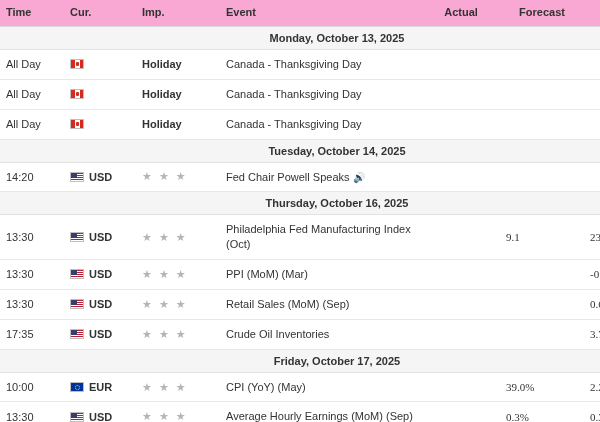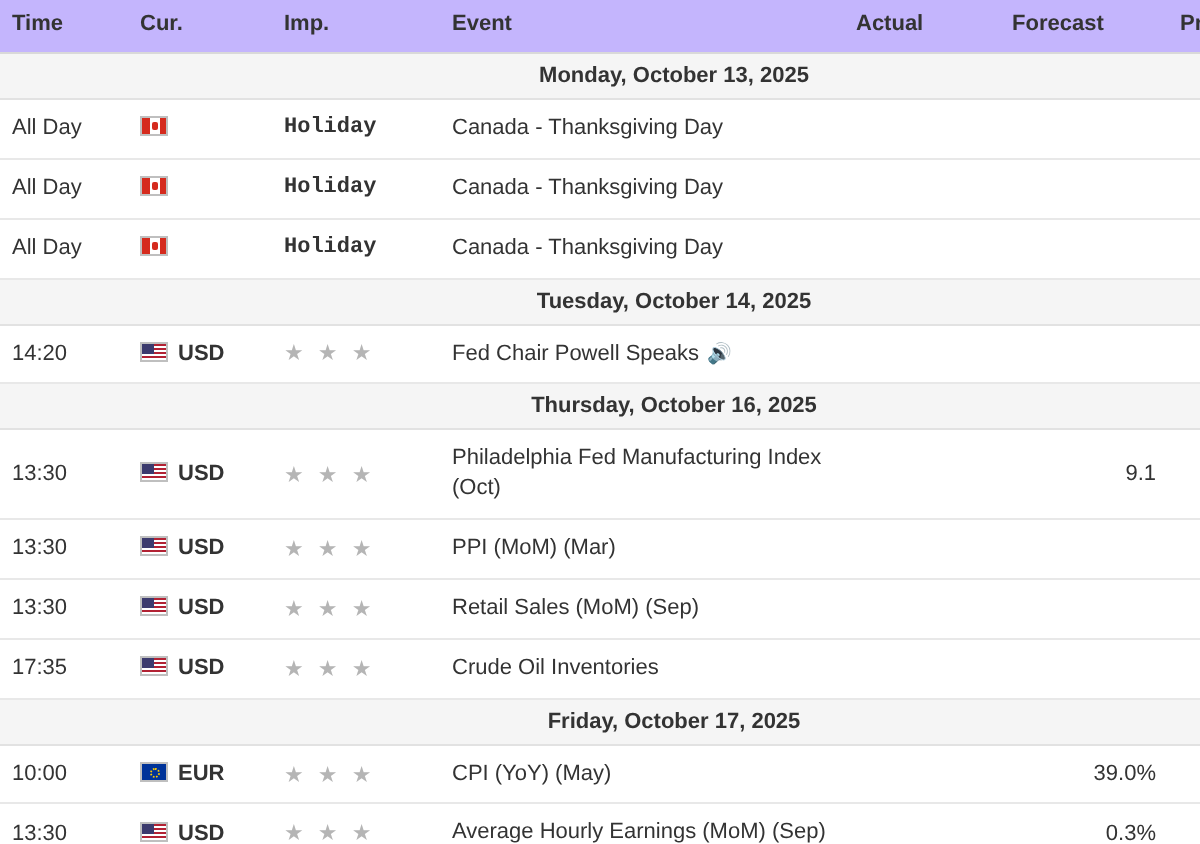--- a/index.html
+++ b/index.html
@@ -21,39 +21,39 @@
     table-layout: fixed;
   }
   .calendar th {
     font-size: 11px;
     font-weight: bold;
     color: #333333;
     text-align: left;
     padding: 6px 6px 8px 6px;
     border-bottom: 1px solid #d9d9d9;
     vertical-align: middle;
-    background: #c4b5fd;
+    background: #f9a8d4;
   }
   .calendar td {
     font-size: 11px;
     padding: 7px 6px;
     border-bottom: 1px solid #e8e8e8;
     vertical-align: middle;
     background: #ffffff;
   }
   .col-time  { width: 52px; }
   .col-cur   { width: 60px; font-weight: bold; }
   .col-imp   { width: 72px; }
   .col-event { width: 190px; }
   .col-actual   { width: 66px; text-align: right; }
   .col-forecast { width: 72px; text-align: right; }
   .col-previous { width: 78px; text-align: right; }
 
-  th.col-actual, th.col-forecast, th.col-previous { text-align: left; }
-  td.num { text-align: right; color: #333333; }
+  th.col-actual, th.col-forecast, th.col-previous { text-align: center; }
+  td.num { text-align: left; color: #333333; font-family: Liberation Serif, serif; }
 
   tr.day-row td {
     background: #f5f5f5;
     text-align: center;
     font-weight: bold;
     color: #333333;
     padding: 5px 6px;
     border-bottom: 1px solid #e2e2e2;
     border-top: 1px solid #e2e2e2;
   }
@@ -126,21 +126,20 @@
     margin-top: -2.5px;
     border: 1px dotted #ffcc00;
     border-radius: 50%;
     box-sizing: border-box;
   }
   .cur-code { color: #333333; }
   .imp-cell { white-space: nowrap; color: #b5b5b5; letter-spacing: 2px; font-size: 11px; }
   .holiday {
     font-weight: bold;
     color: #333333;
-    font-family: Liberation Mono, monospace;
   }
   .event-cell {
     color: #333333;
     line-height: 1.35;
   }
   .speaker-icon {
     display: inline-block;
     margin-left: 4px;
     color: #5b86c4;
     font-size: 10px;

